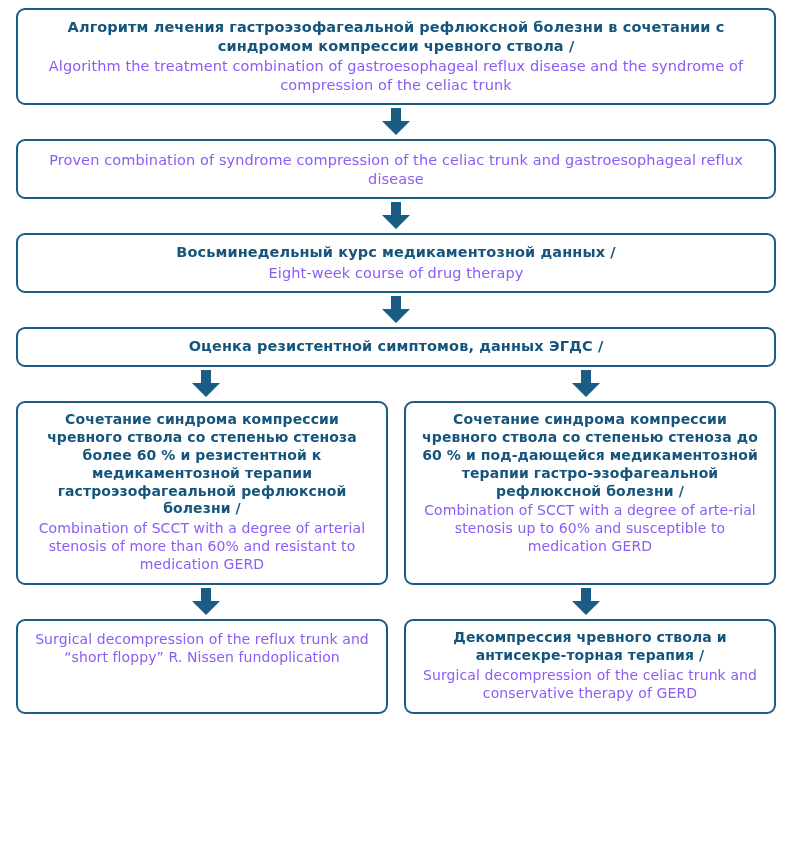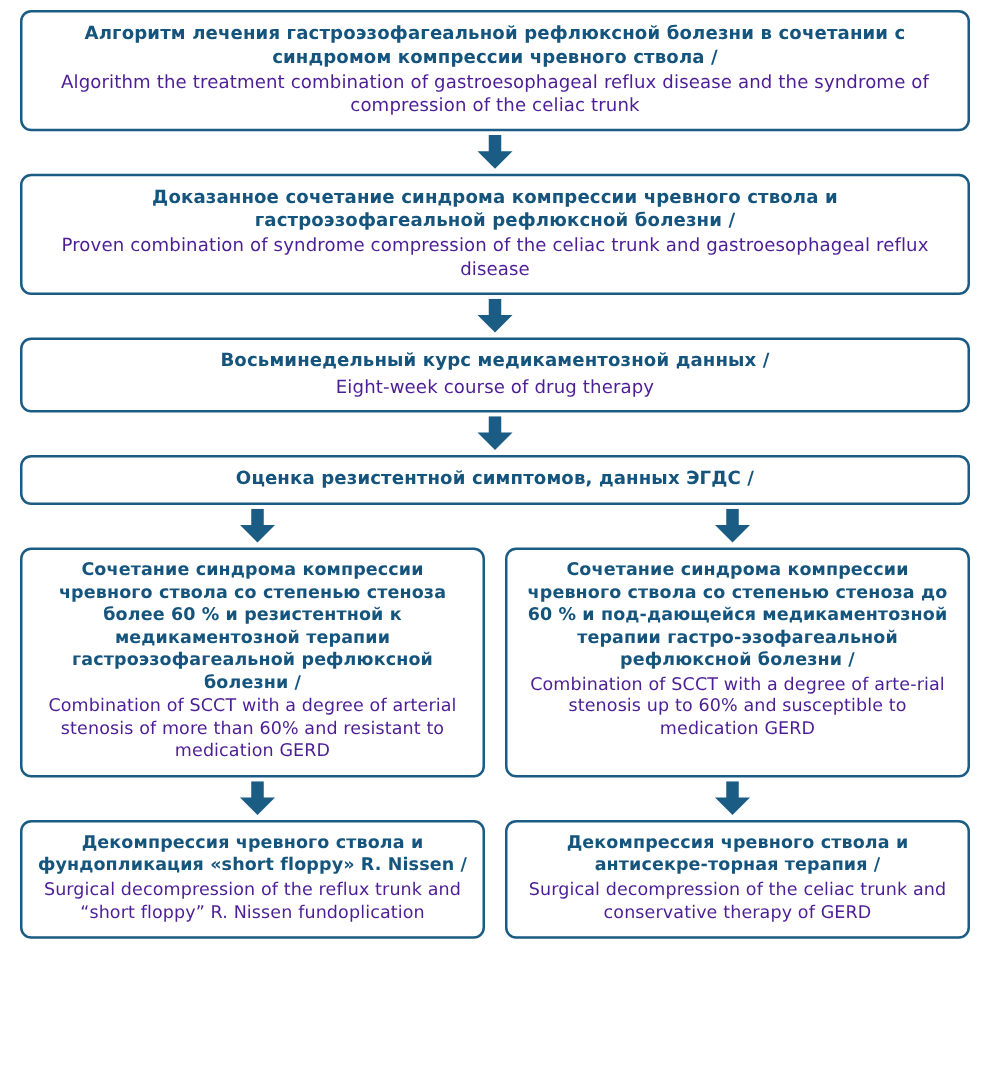--- a/index.html
+++ b/index.html
@@ -44,21 +44,21 @@
   }
   .ru {
     font-weight: bold;
     font-size: 14.5px;
     color: #15557d;
     letter-spacing: 0.1px;
   }
   .en {
     font-weight: normal;
     font-size: 14.5px;
-    color: #4c1d95;
+    color: #8b5cf6;
     letter-spacing: 0.1px;
     margin-top: 2px;
   }
   .box.tall .ru, .box.tall .en {
     font-size: 14px;
   }
   .arrow-row {
     display: flex;
     justify-content: center;
     align-items: center;
@@ -92,21 +92,20 @@
   </div>
 
   <div class="arrow-row">
     <svg class="arrow" viewBox="0 0 30 28">
       <polygon points="10,0 20,0 20,13 29,13 15,27 1,13 10,13" fill="#1a5c84"></polygon>
     </svg>
   </div>
 
   <div class="row">
     <div class="box full">
-      <div class="ru">Доказанное сочетание синдрома компрессии чревного ствола и гастроэзофагеальной рефлюксной болезни /</div>
       <div class="en">Proven combination of syndrome compression of the celiac trunk and gastroesophageal reflux disease</div>
     </div>
   </div>
 
   <div class="arrow-row">
     <svg class="arrow" viewBox="0 0 30 28">
       <polygon points="10,0 20,0 20,13 29,13 15,27 1,13 10,13" fill="#1a5c84"></polygon>
     </svg>
   </div>
 
@@ -161,21 +160,20 @@
     </div>
     <div class="arrow-cell">
       <svg class="arrow" viewBox="0 0 30 28">
         <polygon points="10,0 20,0 20,13 29,13 15,27 1,13 10,13" fill="#1a5c84"></polygon>
       </svg>
     </div>
   </div>
 
   <div class="row">
     <div class="box half tall">
-      <div class="ru">Декомпрессия чревного ствола и фундопликация «short floppy» R. Nissen /</div>
       <div class="en">Surgical decompression of the reflux trunk and “short floppy” R. Nissen fundoplication</div>
     </div>
     <div class="box half tall">
       <div class="ru">Декомпрессия чревного ствола и антисекре-торная терапия /</div>
       <div class="en">Surgical decompression of the celiac trunk and conservative therapy of GERD</div>
     </div>
   </div>
 
 </div>
 

